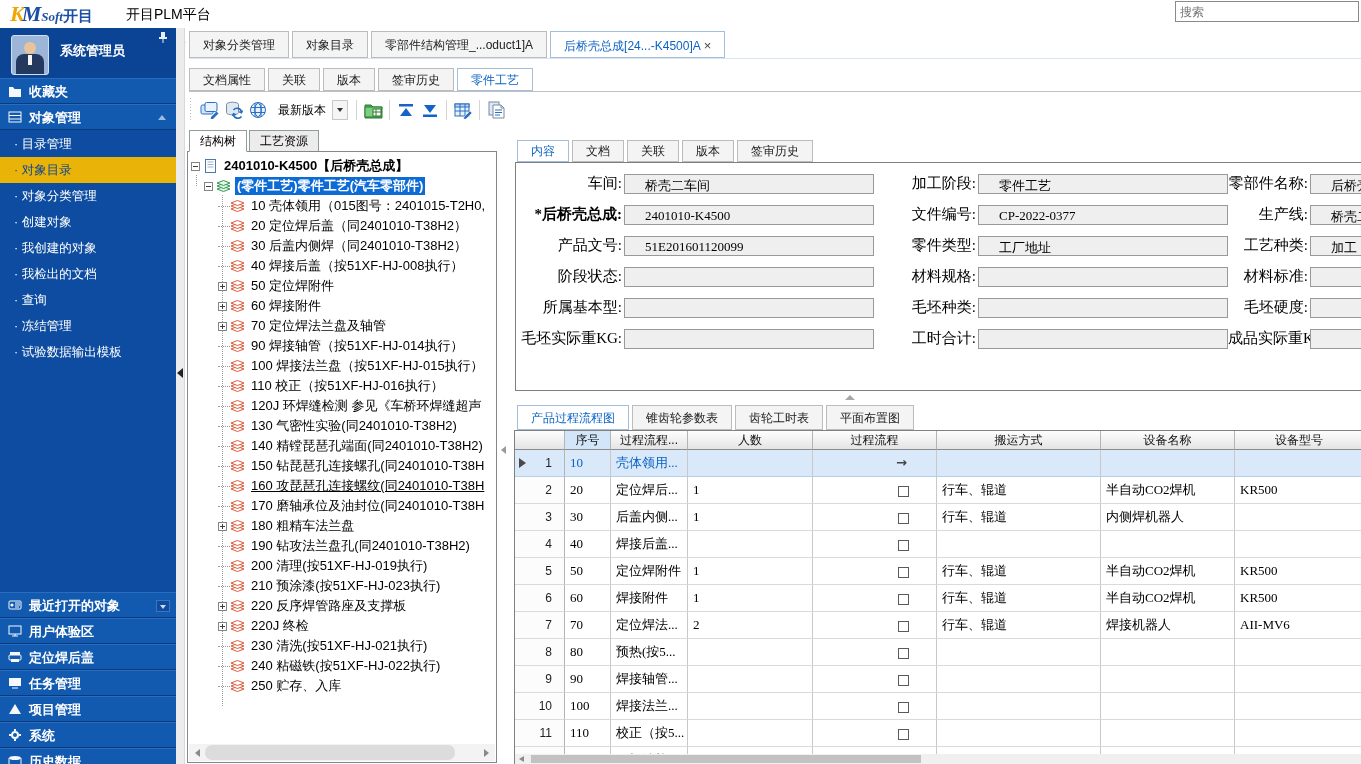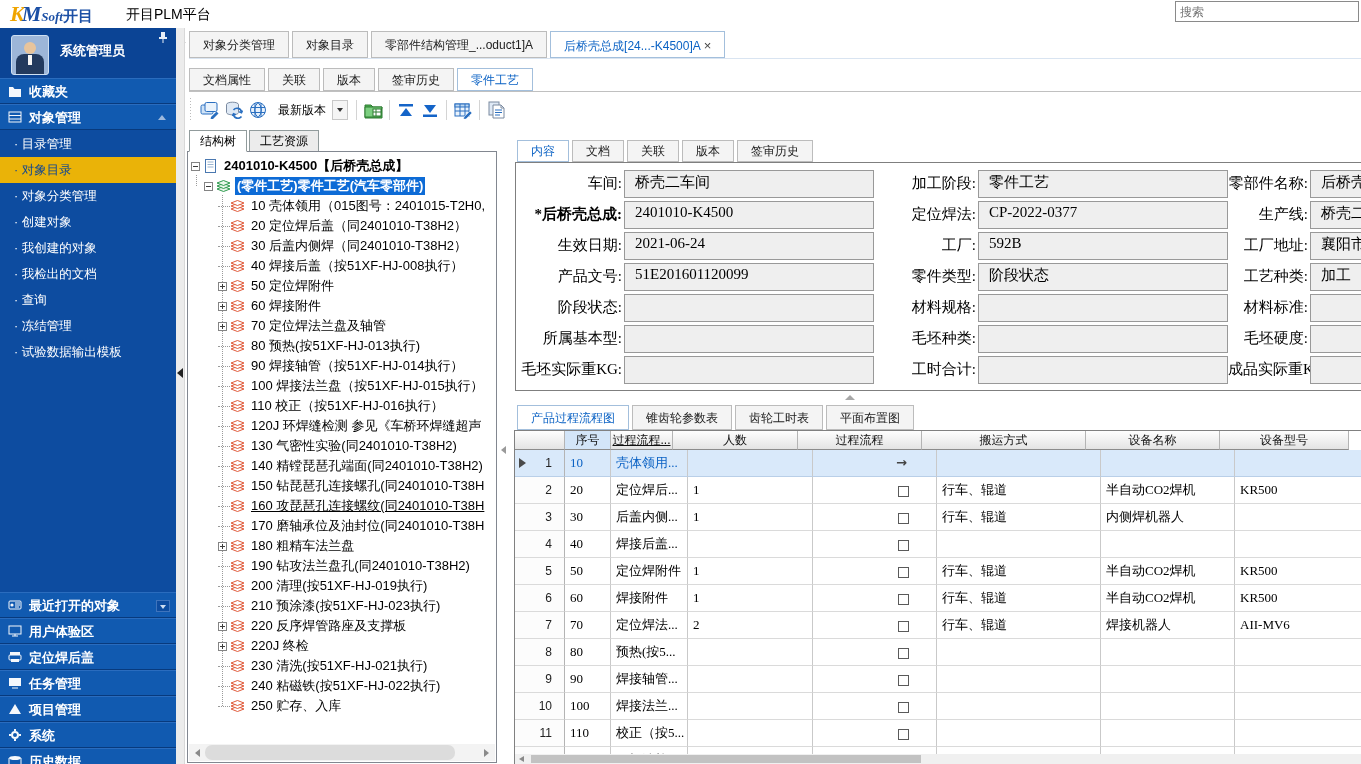--- a/index.html
+++ b/index.html
@@ -81,21 +81,21 @@
 #rightpanel{position:absolute;left:327px;top:100px;right:0;bottom:0}
 #contenttabs{top:12px;height:22px;line-height:21px;left:4px}
 #contenttabs .tab{margin-bottom:-1px}
 #formbox{position:absolute;left:2px;top:34px;right:-2px;height:229px;border:1px solid #7f7f7f;background:#fff;overflow:hidden;padding-top:5px}
 .frow{display:flex;align-items:center;height:31px}
 .flabel{font-family:"Liberation Serif",serif;font-size:15px;color:#000;text-align:right;white-space:nowrap}
 .flabel.c1{width:106px}
 .flabel.c2{width:102px}
 .flabel.c3{width:80px}
 .flabel.req{font-weight:bold}
-.finput{height:28px;border:1px solid #999;background:#efefef;padding:2px 10px;font-family:"Liberation Serif",serif;font-size:15px;color:#000;white-space:nowrap;overflow:hidden}
+.finput{height:20px;border:1px solid #999;background:#efefef;padding:2px 20px;font-family:"Liberation Serif",serif;font-size:13px;color:#000;white-space:nowrap;overflow:hidden}
 .finput.c1,.finput.c2{width:250px;flex:none;margin-left:2px}
 .finput.c3{flex:1;min-width:0;margin-left:2px;margin-right:-1px}
 
 #hsplit{position:absolute;left:0;right:0;top:263px;height:14px;background:#fff}
 #hsplit .up{position:absolute;left:332px;top:4px;width:0;height:0;border-left:5px solid transparent;border-right:5px solid transparent;border-bottom:5px solid #a7a7a7}
 
 #flowtabs{top:277px;height:25px;line-height:24px;left:4px}
 #flowtabs .tab{margin-bottom:-1px}
 #flowtable{position:absolute;left:1px;right:0;top:302px;bottom:0;overflow:hidden;border-top:1px solid #808080;border-left:1px solid #808080}
 .hrow{display:flex;height:19px}
@@ -420,33 +420,20 @@
             <span class="stub"></span>
             <span class="tico">
               <svg viewBox="0 0 15 14" width="15" height="14">
                 <g fill="#fff" stroke="#e05a3a">
                   <path d="M7.5 7.5 L14 10 L7.5 12.5 L1 10 Z"></path>
                   <path d="M7.5 4.5 L14 7 L7.5 9.5 L1 7 Z"></path>
                   <path d="M7.5 1.5 L14 4 L7.5 6.5 L1 4 Z"></path>
                 </g>
               </svg>
             </span>
-            <span class="lbl">80 预热(按51XF-HJ-013执行)</span>
-          </div>
-          <div class="trow" style="padding-left: 30px;">
-            <span class="stub"></span>
-            <span class="tico">
-              <svg viewBox="0 0 15 14" width="15" height="14">
-                <g fill="#fff" stroke="#e05a3a">
-                  <path d="M7.5 7.5 L14 10 L7.5 12.5 L1 10 Z"></path>
-                  <path d="M7.5 4.5 L14 7 L7.5 9.5 L1 7 Z"></path>
-                  <path d="M7.5 1.5 L14 4 L7.5 6.5 L1 4 Z"></path>
-                </g>
-              </svg>
-            </span>
             <span class="lbl">90 焊接轴管（按51XF-HJ-014执行）</span>
           </div>
           <div class="trow" style="padding-left: 30px;">
             <span class="stub"></span>
             <span class="tico">
               <svg viewBox="0 0 15 14" width="15" height="14">
                 <g fill="#fff" stroke="#e05a3a">
                   <path d="M7.5 7.5 L14 10 L7.5 12.5 L1 10 Z"></path>
                   <path d="M7.5 4.5 L14 7 L7.5 9.5 L1 7 Z"></path>
                   <path d="M7.5 1.5 L14 4 L7.5 6.5 L1 4 Z"></path>
@@ -689,38 +676,30 @@
           <div class="flabel c1">车间:</div>
           <div class="finput c1">桥壳二车间</div>
           <div class="flabel c2">加工阶段:</div>
           <div class="finput c2">零件工艺</div>
           <div class="flabel c3">零部件名称:</div>
           <div class="finput c3">后桥壳</div>
         </div>
         <div class="frow">
           <div class="flabel c1 req">*后桥壳总成:</div>
           <div class="finput c1">2401010-K4500</div>
-          <div class="flabel c2">定位焊法:</div>
+          <div class="flabel c2">文件编号:</div>
           <div class="finput c2">CP-2022-0377</div>
           <div class="flabel c3">生产线:</div>
           <div class="finput c3">桥壳二</div>
         </div>
         <div class="frow">
-          <div class="flabel c1">生效日期:</div>
-          <div class="finput c1">2021-06-24</div>
-          <div class="flabel c2">工厂:</div>
-          <div class="finput c2">592B</div>
-          <div class="flabel c3">工厂地址:</div>
-          <div class="finput c3">襄阳市</div>
-        </div>
-        <div class="frow">
           <div class="flabel c1">产品文号:</div>
           <div class="finput c1">51E201601120099</div>
           <div class="flabel c2">零件类型:</div>
-          <div class="finput c2">阶段状态</div>
+          <div class="finput c2">工厂地址</div>
           <div class="flabel c3">工艺种类:</div>
           <div class="finput c3">加工</div>
         </div>
         <div class="frow">
           <div class="flabel c1">阶段状态:</div>
           <div class="finput c1"></div>
           <div class="flabel c2">材料规格:</div>
           <div class="finput c2"></div>
           <div class="flabel c3">材料标准:</div>
           <div class="finput c3"></div>
@@ -744,21 +723,21 @@
       </div>
     <div id="hsplit">
         <div class="up"></div>
       </div>
     <div id="flowtabs" class="tabrow"><div class="tab active"><span>产品过程流程图</span></div><div class="tab"><span>锥齿轮参数表</span></div><div class="tab"><span>齿轮工时表</span></div><div class="tab"><span>平面布置图</span></div></div>
     <div id="flowtable">
       <div id="tbl">
           <div class="hrow">
             <div class="hcell" style="width: 50px;"></div>
             <div class="hcell seqsel" style="width: 46px;"><span>序号</span></div>
-            <div class="hcell" style="width: 62px; text-decoration: underline;"><span>过程流程...</span></div>
+            <div class="hcell" style="width: 77px;"><span>过程流程...</span></div>
             <div class="hcell" style="width: 125px;"><span>人数</span></div>
             <div class="hcell" style="width: 124px;"><span>过程流程</span></div>
             <div class="hcell" style="width: 164px;"><span>搬运方式</span></div>
             <div class="hcell" style="width: 134px;"><span>设备名称</span></div>
             <div class="hcell" style="width: 129px;"><span>设备型号</span></div>
           </div>
           <div class="brow sel">
             <div class="bcell rowhdr" style="width: 50px;"><span class="rowptr"></span><span>1</span></div>
             <div class="bcell blue" style="width: 46px;">10</div>
             <div class="bcell blue" style="width: 77px;">壳体领用...</div>

